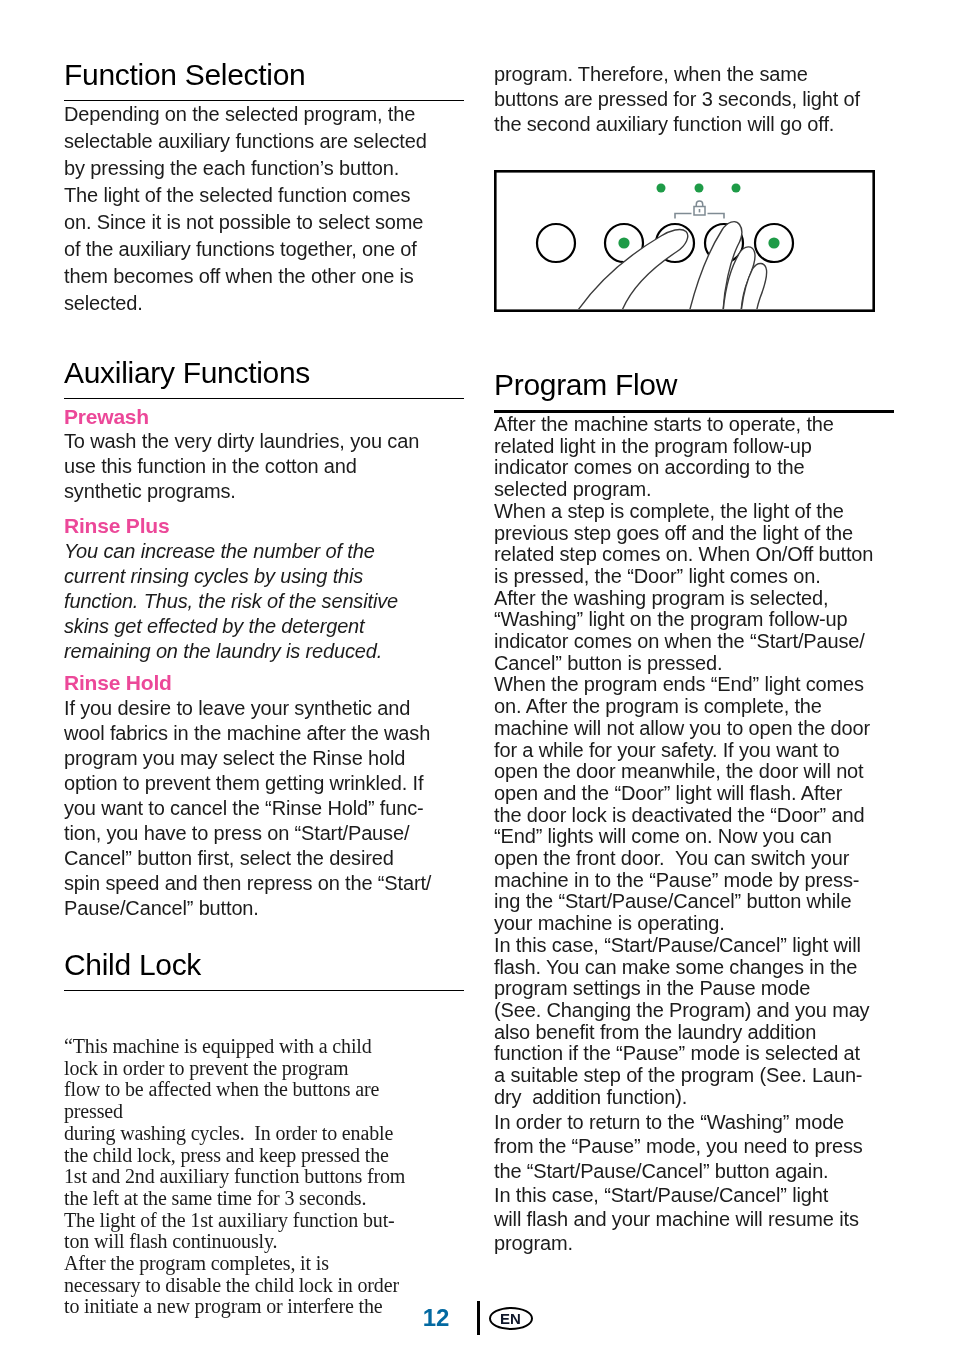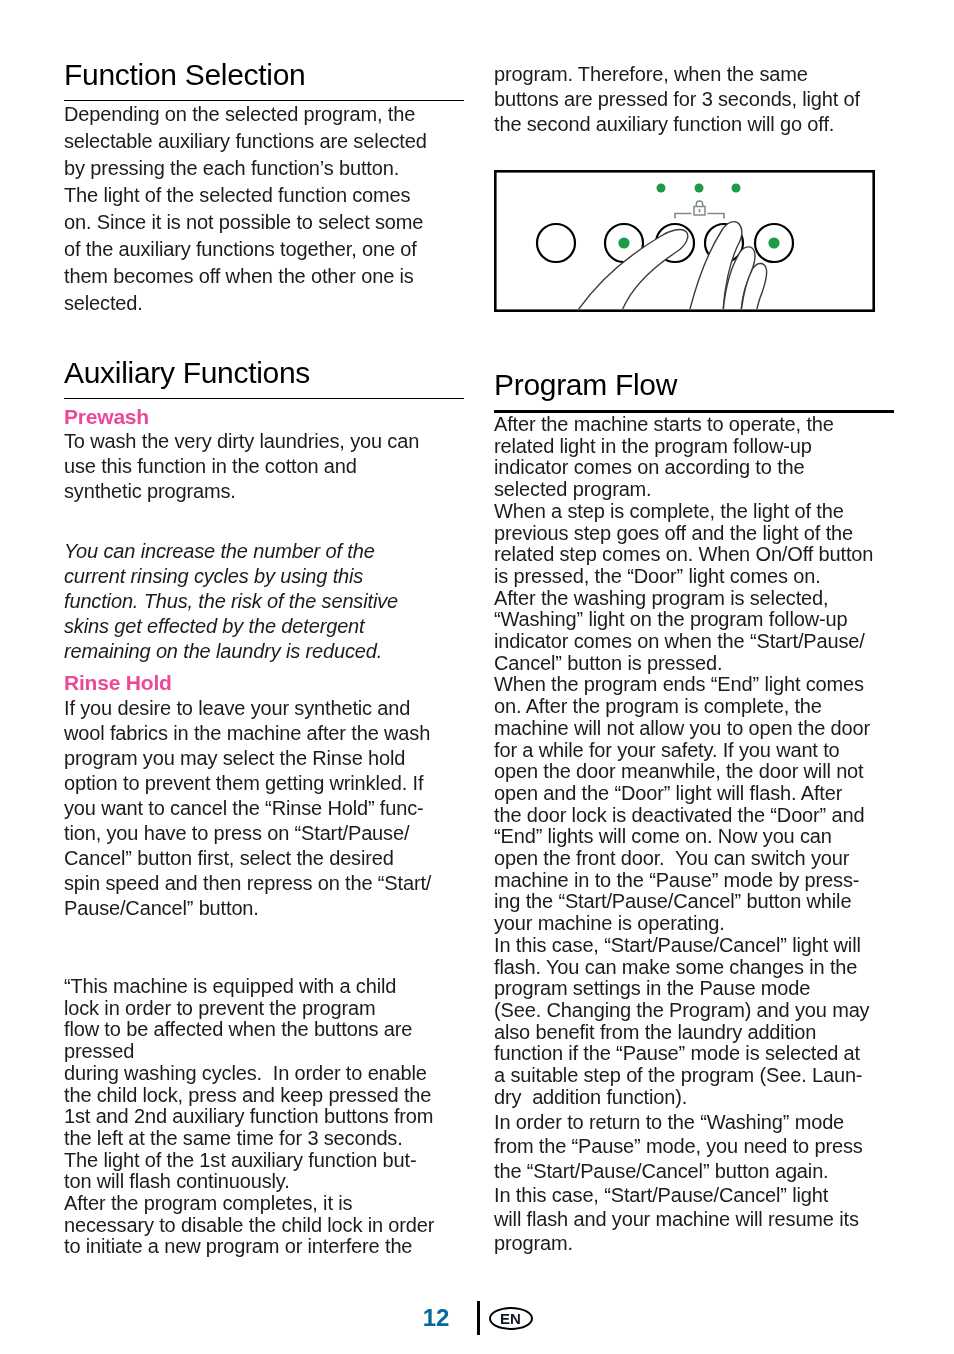--- a/index.html
+++ b/index.html
@@ -57,38 +57,40 @@
 them becomes off when the other one is
 selected.</p>
 
   <h2 class="sec abs col-left" style="top:356px;">Auxiliary Functions</h2>
 
   <h3 class="sub abs col-left" style="top:404px;">Prewash</h3>
   <p class="body-text lh25 abs col-left" style="top:429px;">To wash the very dirty laundries, you can
 use this function in the cotton and
 synthetic programs.</p>
 
+  <h3 class="sub abs col-left" style="top:513px;">Rinse Plus</h3>
   <p class="body-text lh25 abs col-left" style="top:539px;font-style:italic;">You can increase the number of the
 current rinsing cycles by using this
 function. Thus, the risk of the sensitive
 skins get effected by the detergent
 remaining on the laundry is reduced.</p>
 
   <h3 class="sub abs col-left" style="top:670px;">Rinse Hold</h3>
   <p class="body-text lh25 abs col-left" style="top:696px;">If you desire to leave your synthetic and
 wool fabrics in the machine after the wash
 program you may select the Rinse hold
 option to prevent them getting wrinkled. If
 you want to cancel the “Rinse Hold” func-
 tion, you have to press on “Start/Pause/
 Cancel” button first, select the desired
 spin speed and then repress on the “Start/
 Pause/Cancel” button.</p>
 
-  <p class="body-text lh22 abs col-left" style="top:976px;">“This machine is equipped with a child
+  <h2 class="sec abs col-left" style="top:948px;">Child Lock</h2>
+  <p class="body-text lh22 abs col-left" style="top:1036px;font-family:Liberation Serif, serif;">“This machine is equipped with a child
 lock in order to prevent the program
 flow to be affected when the buttons are
 pressed
 during washing cycles.  In order to enable
 the child lock, press and keep pressed the
 1st and 2nd auxiliary function buttons from
 the left at the same time for 3 seconds.
 The light of the 1st auxiliary function but-
 ton will flash continuously.
 After the program completes, it is

